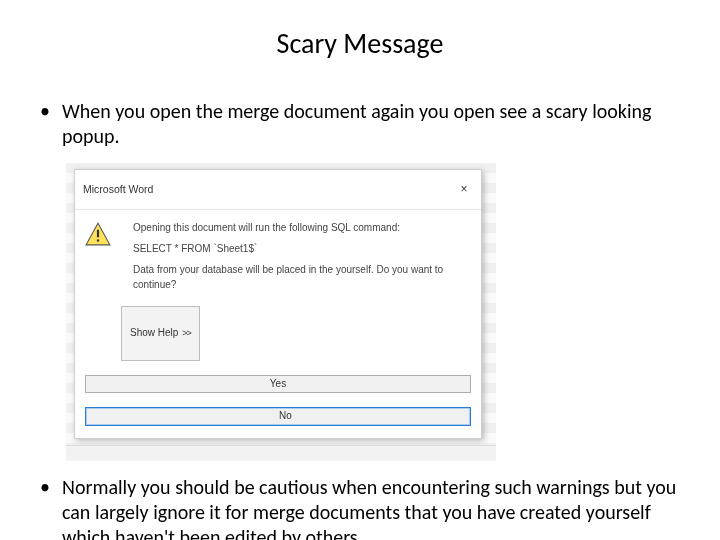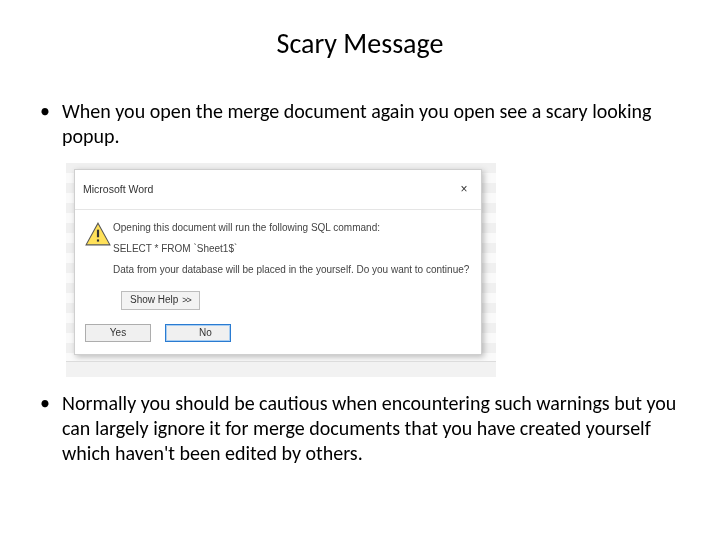--- a/index.html
+++ b/index.html
@@ -8,28 +8,28 @@
   .title { text-align: center; font-size: 28px; font-weight: 400; margin-top: 6px; margin-bottom: 38px; }
   .bullets { list-style: none; padding-left: 8px; }
   .bullets > li { font-size: 20px; line-height: 1.25; margin-bottom: 14px; padding-left: 24px; position: relative; }
   .bullets > li::before { content: "•"; position: absolute; left: 2px; top: 0; font-size: 20px; }
   .screenshot-wrap { margin: 6px 0 14px 28px; width: 430px; }
   .bg-strip { background: repeating-linear-gradient(to bottom, #f0f0f0 0, #f0f0f0 10px, #fafafa 10px, #fafafa 20px); padding: 6px 0 6px 8px; }
   .dialog { width: 408px; background: #fff; border: 1px solid #cfcfcf; box-shadow: 2px 2px 6px rgba(0,0,0,0.25); font-family: "Segoe UI", Tahoma, sans-serif; font-size: 10px; color: #333; }
   .dlg-titlebar { display: flex; align-items: center; height: 40px; padding: 0 0 0 8px; border-bottom: 1px solid #e5e5e5; }
   .dlg-title { flex: 1; font-size: 10.5px; color: #333; }
   .dlg-close { width: 34px; height: 22px; display: flex; align-items: center; justify-content: center; font-size: 12px; color: #333; }
-  .dlg-body { display: flex; padding: 10px 10px 6px 10px; gap: 2px; }
+  .dlg-body { display: flex; padding: 10px 10px 6px 10px; gap: 22px; }
   .warn-icon { width: 26px; height: 24px; flex: none; margin-top: 2px; }
   .dlg-text { flex: 1; font-size: 10px; line-height: 1.5; color: #444; }
   .dlg-text .line { margin-bottom: 6px; }
   .dlg-help { padding: 2px 10px 8px 46px; }
-  .help-btn { display: inline-flex; align-items: center; gap: 4px; border: 1px solid #bdbdbd; background: #f3f3f3; padding: 2px 8px; font-size: 10px; color: #333; }
+  .help-btn { display: inline-flex; align-items: center; gap: 4px; border: 1px solid #bdbdbd; background: #f3f3f3; padding: 20px 8px; font-size: 10px; color: #333; }
   .help-btn::after { content: ">>"; font-size: 9px; letter-spacing: -1px; }
-  .dlg-buttons { display: flex; justify-content: flex-start; gap: 14px; padding: 6px 10px 12px 10px; }
+  .dlg-buttons { display: flex; justify-content: center; gap: 14px; padding: 6px 10px 12px 10px; flex-direction: column; }
   .dlg-btn { min-width: 66px; text-align: center; border: 1px solid #adadad; background: #f0f0f0; padding: 2px 10px; font-size: 10px; color: #333; }
   .dlg-btn.default { border: 1px solid #2a7bd1; box-shadow: inset 0 0 0 1px #a7cdf2; padding-left: 25px; }
   .below-strip { height: 16px; background: #f2f2f2; border-top: 1px solid #dcdcdc; display:flex; align-items:center; padding-left:170px; font-size:8px; color:#888; }
 </style>
 </head>
 <body>
 
 <div class="slide">
 
   <h1 class="title">Scary Message</h1>

